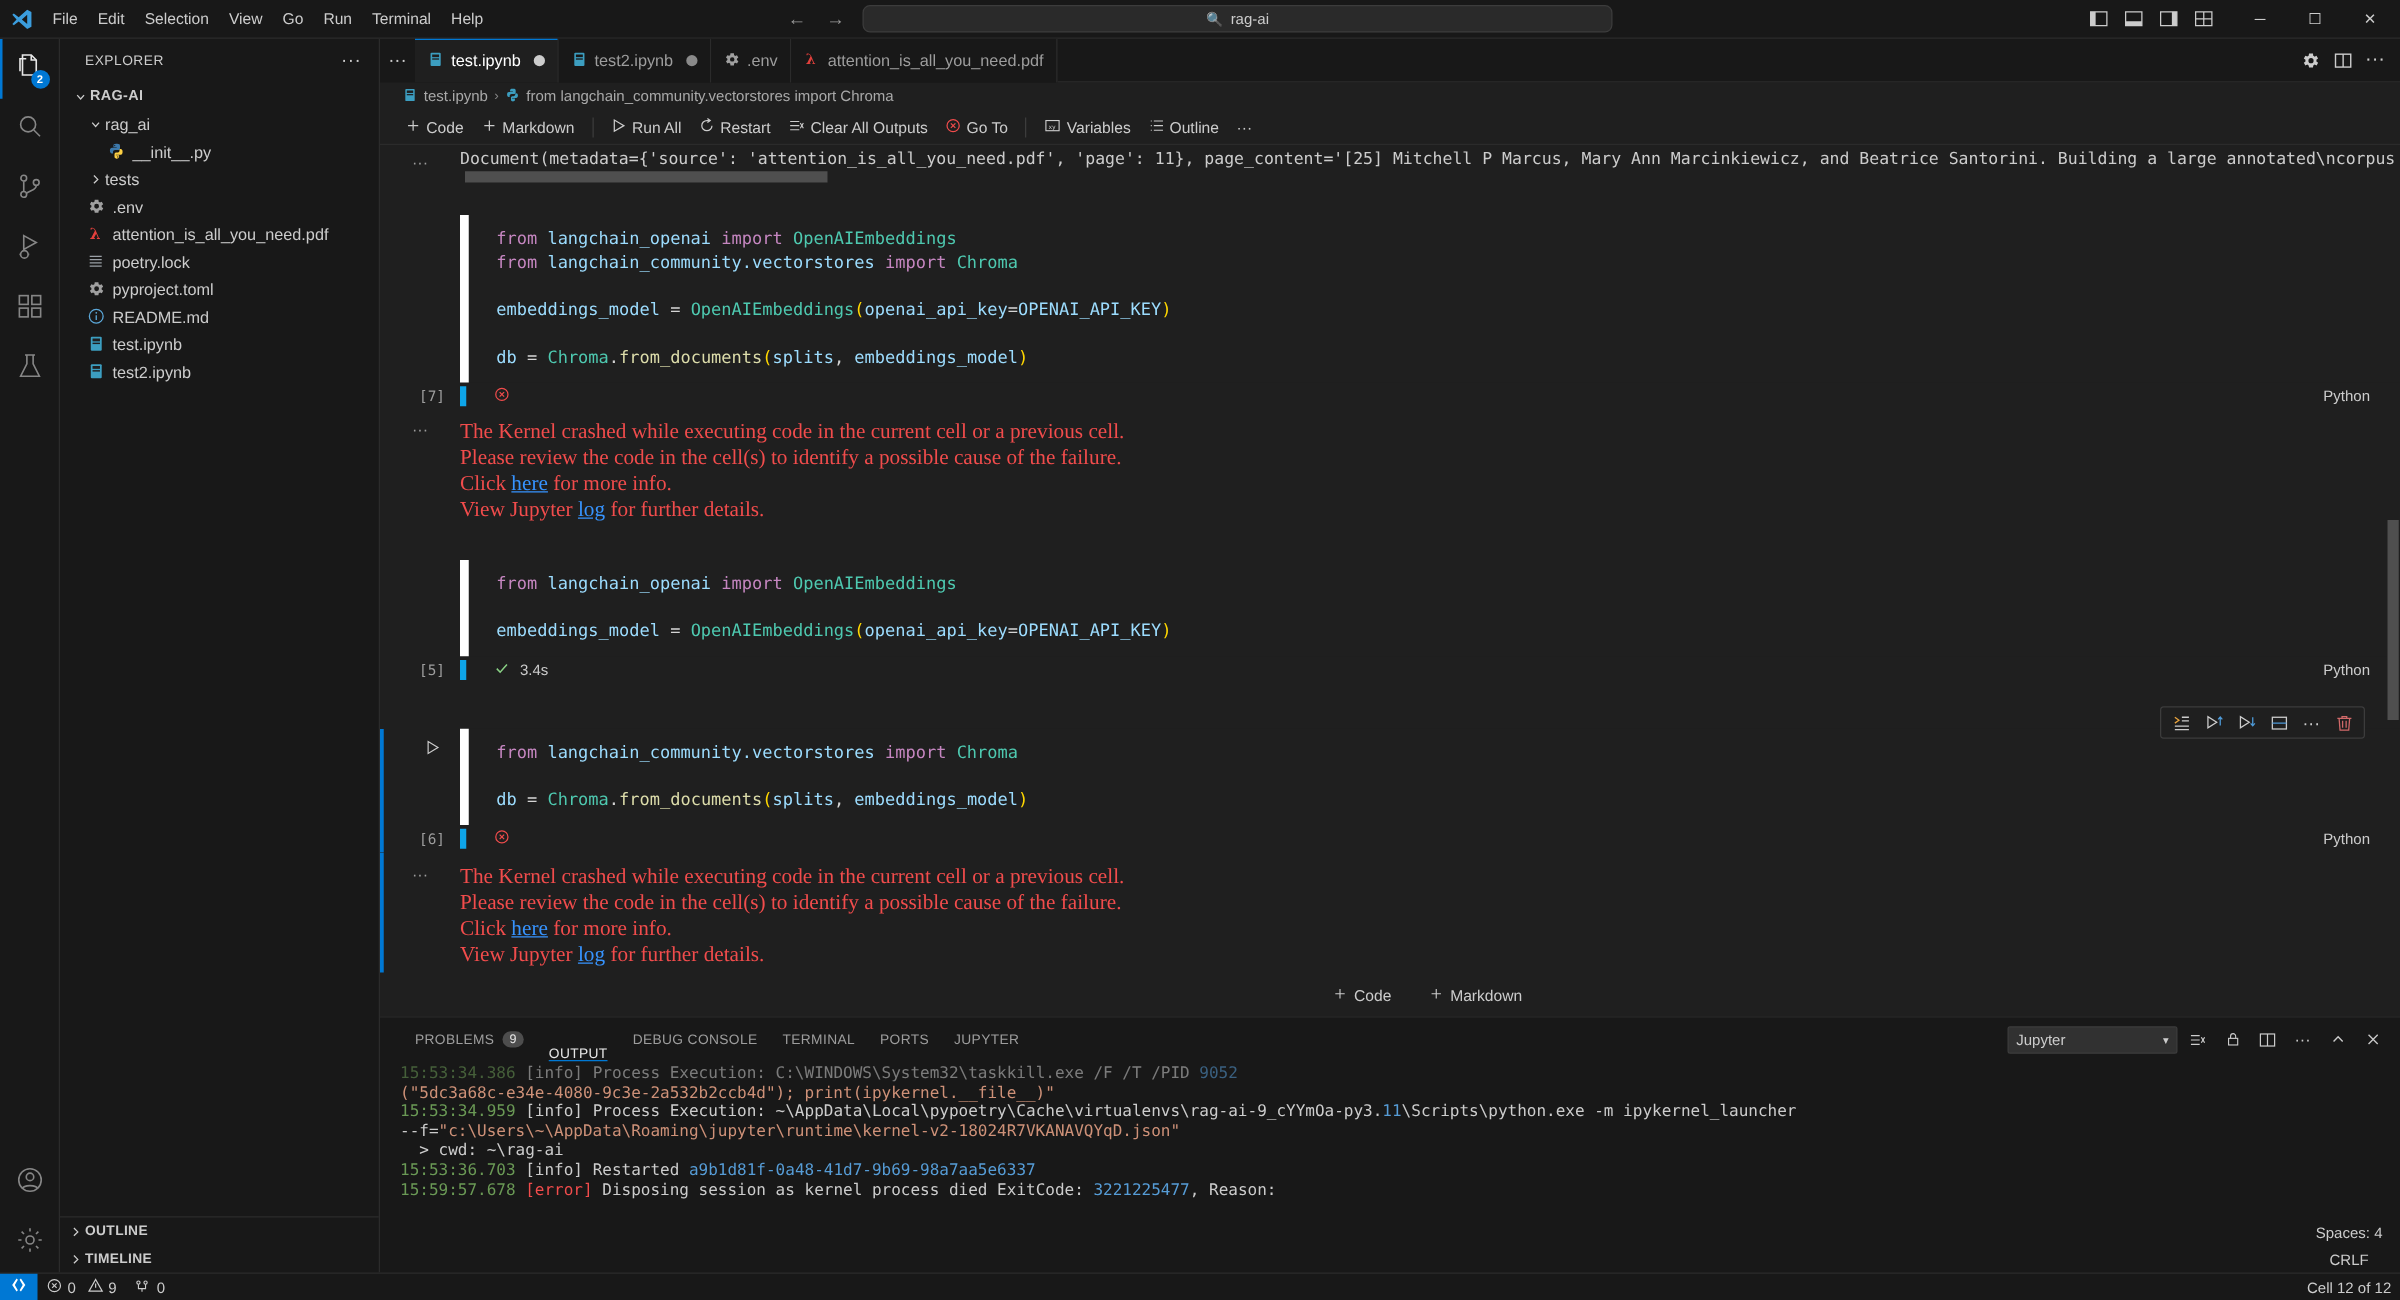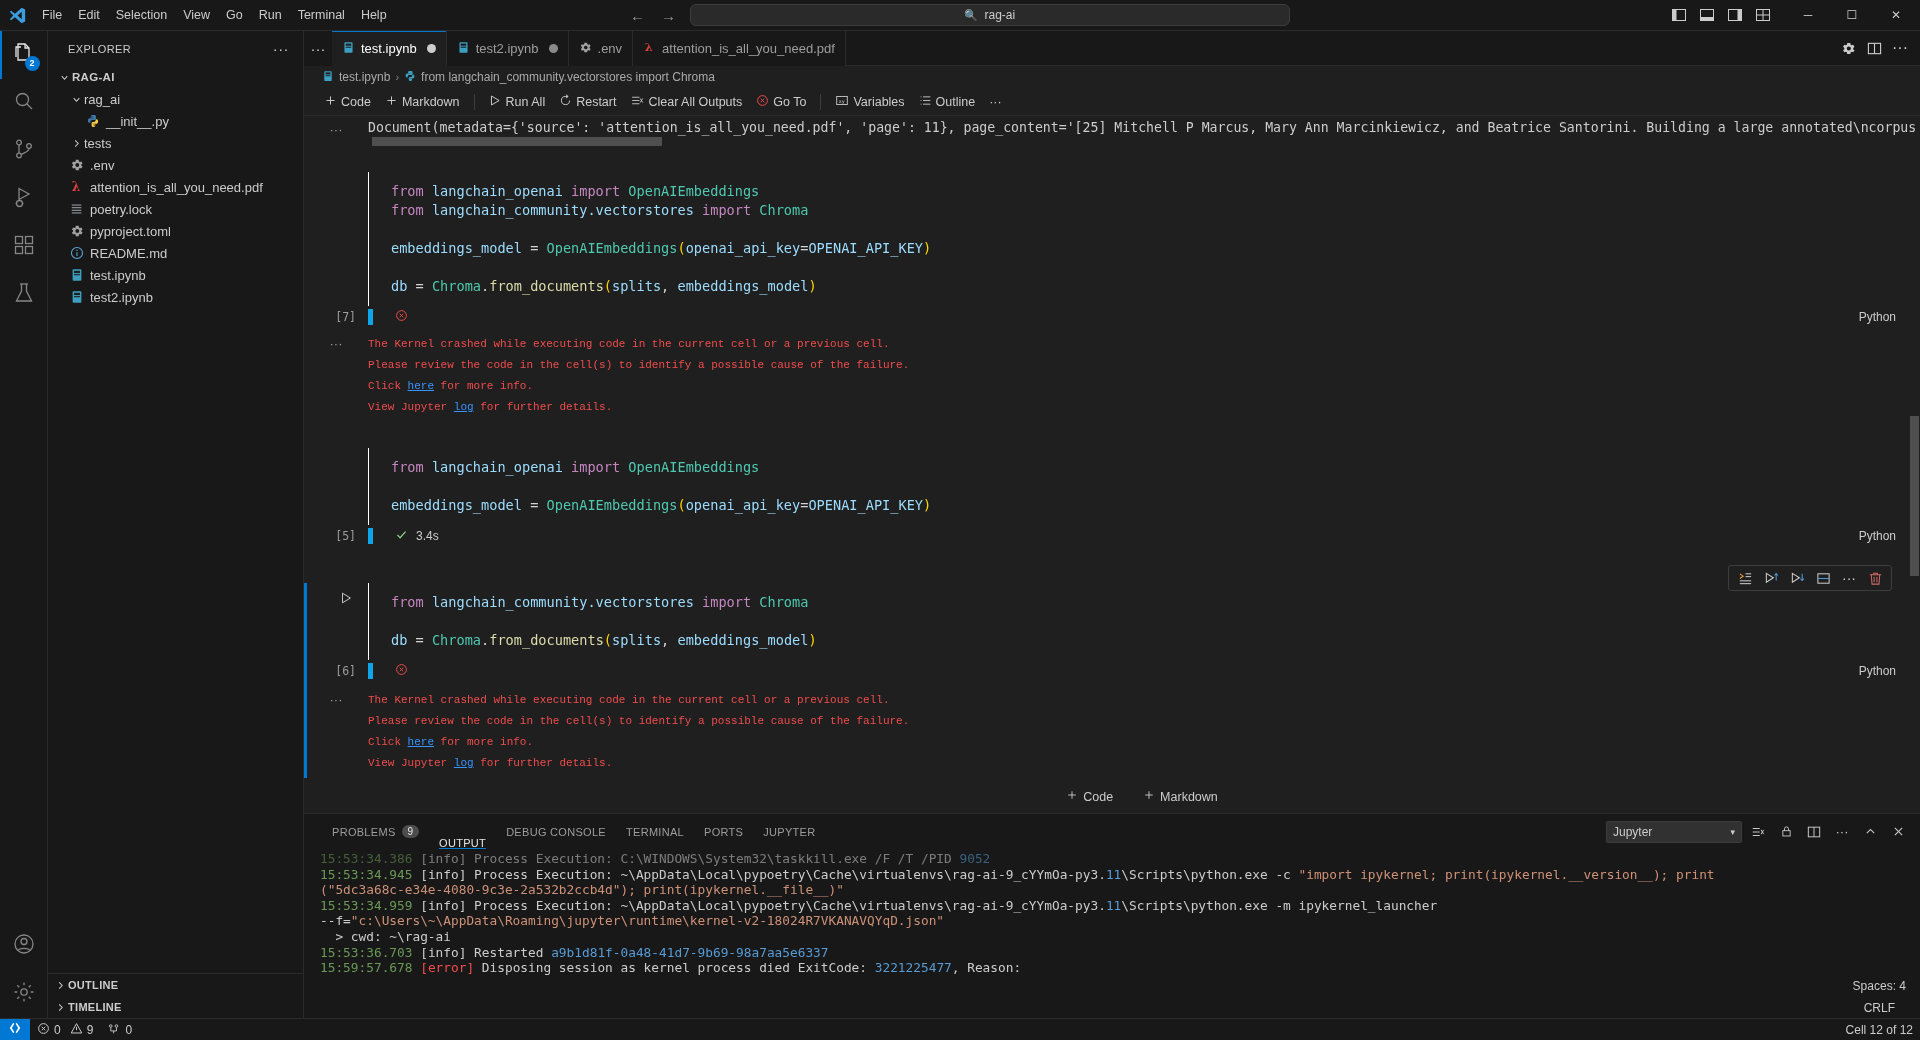--- a/index.html
+++ b/index.html
@@ -113,39 +113,39 @@
   .gutter-exec { width: 64px; flex: 0 0 64px; text-align: right; padding-right: 12px; color: #9d9d9d; font-size: 11.5px; font-family:"DejaVu Sans Mono", monospace; }
   .stream-text { font-family: "DejaVu Sans Mono", monospace; font-size: 13.2px; color: #cccccc; white-space: pre; overflow: hidden; }
 
   .hscroll-track { margin-left: 68px; width: 300px; height: 9px; background: transparent; }
   .hscroll-thumb { height: 9px; background: #4f4f4f; border-radius: 0; width: 290px; }
 
   .cell-wrap { position: relative; display: flex; padding: 0; }
   .cell-bar { width: 20px; flex: 0 0 20px; }
   .cell-run { width: 44px; flex: 0 0 44px; display: flex; justify-content: center; padding-top: 8px; color: #cccccc; font-size: 12px; }
   .cell-main { flex: 1; min-width: 0; }
-  .code-box { background: #1f1f1f; border-left: 1px solid #ffffff; padding: 10px 0 10px 22px; }
+  .code-box { background: #1f1f1f; border-left: 7px solid #ffffff; padding: 10px 0 10px 22px; }
   .code-line { font-family: "DejaVu Sans Mono", monospace; font-size: 13.6px; line-height: 19px; white-space: pre; }
   .blank { height: 19px; }
 
   
   .t-kw   { color: #c586c0; }
   .t-id   { color: #9cdcfe; }
   .t-fn   { color: #dcdcaa; }
   .t-cls  { color: #4ec9b0; }
   .t-op   { color: #d4d4d4; }
   .t-par  { color: #ffd700; }
   .t-plain{ color: #d4d4d4; }
 
   .cell-status { display: flex; align-items: center; height: 22px; font-size: 12px; }
   .status-left { display: flex; align-items: center; gap: 8px; padding-left: 22px; border-left: 5px solid #0ea5e9; }
   .lang-right { margin-left: auto; padding-right: 24px; color: #cccccc; font-size: 12px; }
 
   .err-block { display: flex; padding-top: 6px; }
-  .err-text { font-family: Liberation Mono, monospace; font-size: 11px; line-height: 21px; color: #f14c4c; white-space: pre; }
+  .err-text { font-family: Liberation Serif, serif; font-size: 17px; line-height: 21px; color: #f14c4c; white-space: pre; }
   .err-text a { color: #3794ff; text-decoration: underline; }
 
   .cell-focus { box-shadow: inset 3px 0 0 #0078d4; }
   .cell-toolbar {
     position: absolute; right: 28px; top: -18px; height: 26px; display: flex; align-items: center;
     gap: 2px; background: #1f1f1f; border: 1px solid #3c3c3c; border-radius: 3px; padding: 0 4px; z-index: 5;
   }
   .ct-ico { width: 24px; height: 22px; display: flex; align-items: center; justify-content: center; cursor: pointer; }
 
   .add-cell-row { display: flex; justify-content: center; gap: 10px; padding: 8px 0 6px 0; margin-left: 60px; }
@@ -889,21 +889,20 @@
               <svg width="13" height="13" viewBox="0 0 16 16" stroke="#cccccc" stroke-width="1.3" fill="none">
                   <line x1="3.5" y1="3.5" x2="12.5" y2="12.5"></line>
                   <line x1="12.5" y1="3.5" x2="3.5" y2="12.5"></line>
                 </svg>
             </div>
           </div>
         </div>
 
         <div class="panel-body">
           <div class="log-line" style="opacity:.55"><span class="lg-time">15:53:34.386 </span><span class="lg-info">[info] Process Execution: C:\WINDOWS\System32\taskkill.exe /F /T /PID </span><span class="lg-num">9052</span></div>
-          <div class="log-line"><span class="lg-time">15:53:34.945 </span><span class="lg-info">[info] Process Execution: ~\AppData\Local\pypoetry\Cache\virtualenvs\rag-ai-9_cYYmOa-py3.</span><span class="lg-num">11</span><span class="lg-info">\Scripts\python.exe -c </span><span class="lg-str">"import ipykernel; print(ipykernel.__version__); print</span></div>
           <div class="log-line"><span class="lg-str">("5dc3a68c-e34e-4080-9c3e-2a532b2ccb4d"); print(ipykernel.__file__)"</span></div>
           <div class="log-line"><span class="lg-time">15:53:34.959 </span><span class="lg-info">[info] Process Execution: ~\AppData\Local\pypoetry\Cache\virtualenvs\rag-ai-9_cYYmOa-py3.</span><span class="lg-num">11</span><span class="lg-info">\Scripts\python.exe -m ipykernel_launcher</span></div>
           <div class="log-line"><span class="lg-info">--f=</span><span class="lg-str">"c:\Users\~\AppData\Roaming\jupyter\runtime\kernel-v2-18024R7VKANAVQYqD.json"</span></div>
           <div class="log-line"><span class="lg-info">  &gt; cwd: ~\rag-ai</span></div>
           <div class="log-line"><span class="lg-time">15:53:36.703 </span><span class="lg-info">[info] Restarted </span><span class="lg-num">a9b1d81f-0a48-41d7-9b69-98a7aa5e6337</span></div>
           <div class="log-line"><span class="lg-time">15:59:57.678 </span><span class="lg-error">[error] </span><span class="lg-info">Disposing session as kernel process died ExitCode: </span><span class="lg-num">3221225477</span><span class="lg-info">, Reason: </span></div>
         </div>
       </div>
     </div>
   </div>

